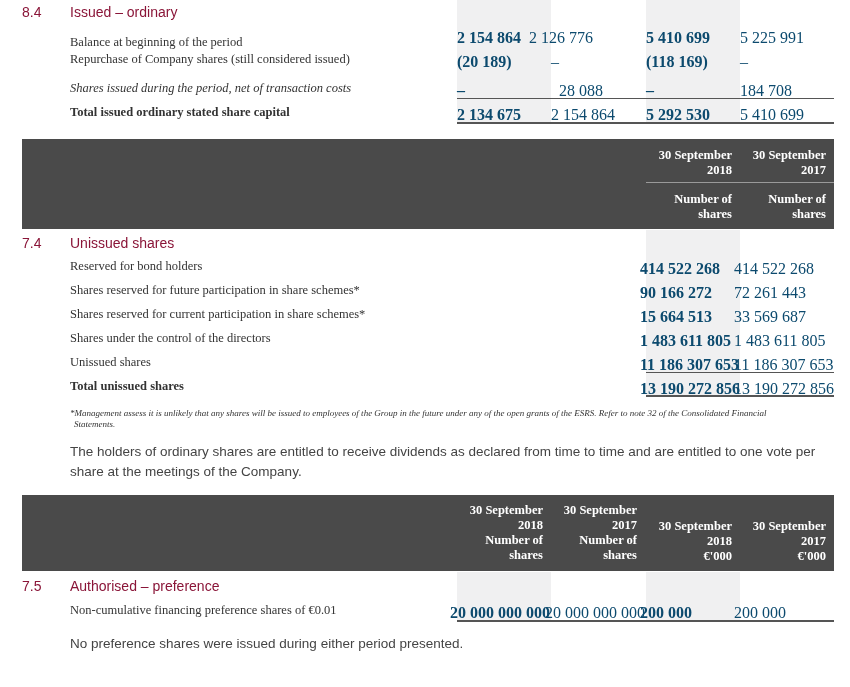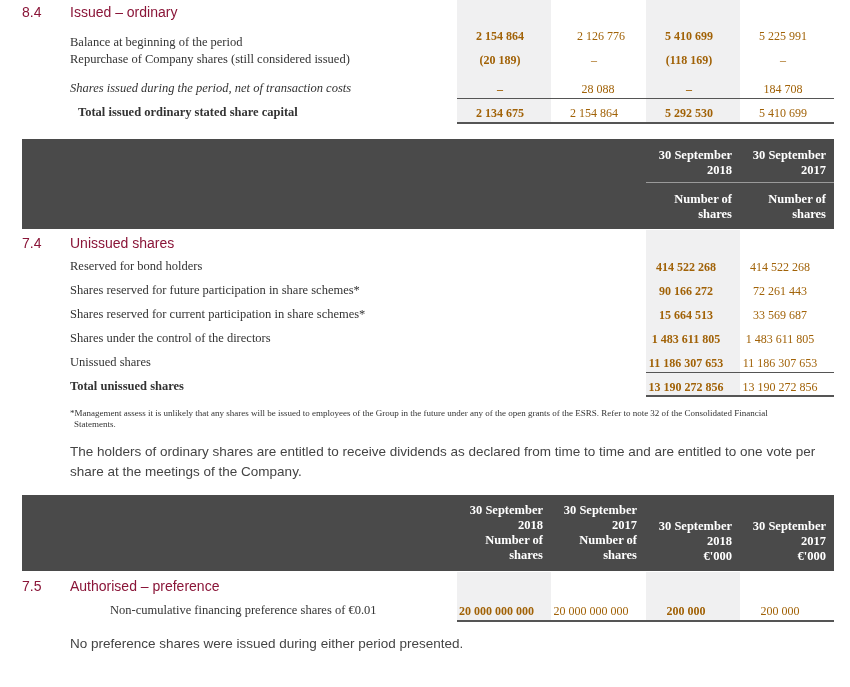--- a/index.html
+++ b/index.html
@@ -4,60 +4,60 @@
 <style>
   * { box-sizing: border-box; margin: 0; padding: 0; }
   html, body { width: 850px; height: 687px; background: #ffffff; overflow: hidden; }
   body { position: relative; font-family: "Liberation Serif", "DejaVu Serif", serif; color: #333333; }
 
   .abs { position: absolute; }
   .sect-num { font-family: "Liberation Sans", "DejaVu Sans", sans-serif; font-size: 14px; color: #8a1538; }
   .sect-title { font-family: "Liberation Sans", "DejaVu Sans", sans-serif; font-size: 14px; color: #8a1538; }
   .row-label { font-size: 12.5px; color: #333; white-space: nowrap; }
   .row-label.bold { font-weight: bold; }
-  .num { font-size: 12px; text-align: center; white-space: nowrap; color: #a16207; }
+  .num { font-size: 16px; text-align: left; white-space: nowrap; color: #0c4a6e; }
   .num.bold { font-weight: bold; }
   .shade { background: #f0f0f1; }
   .hdr { background: #4a4a4a; }
   .hdr-txt { color: #ffffff; font-weight: bold; font-size: 12.5px; text-align: right; line-height: 15px; }
   .rule { height: 1px; background: #555; }
   .rule-dbl { height: 2px; background: #555; }
-  .footnote { font-size: 9px; color: #333; line-height: 11px; }
+  .footnote { font-size: 9px; font-style: italic; color: #333; line-height: 11px; }
   .para { font-family: "Liberation Sans", "DejaVu Sans", sans-serif; font-size: 13.5px; color: #444; line-height: 20px; }
 </style>
 </head>
 <body>
 
 <div class="abs shade" style="left:457px; top:0; width:94px; height:123px;"></div>
 <div class="abs shade" style="left:646px; top:0; width:94px; height:123px;"></div>
 
 <div class="abs sect-num" style="left:22px; top:4px;">8.4</div>
 <div class="abs sect-title" style="left:70px; top:4px;">Issued – ordinary</div>
 
 <div class="abs row-label" style="left:70px; top:28px;margin-top:7px;">Balance at beginning of the period</div>
 <div class="abs num bold" style="left:457px; width:86px; top:29px;">2 154 864</div>
-<div class="abs num" style="left:558px; width:86px; top:29px;">2 126 776</div>
+<div class="abs num" style="left:529px; width:86px; top:29px;">2 126 776</div>
 <div class="abs num bold" style="left:646px; width:86px; top:29px;">5 410 699</div>
 <div class="abs num" style="left:740px; width:86px; top:29px;">5 225 991</div>
 
 <div class="abs row-label" style="left:70px; top:52px;">Repurchase of Company shares (still considered issued)</div>
 <div class="abs num bold" style="left:457px; width:86px; top:53px;">(20 189)</div>
 <div class="abs num" style="left:551px; width:86px; top:53px;">–</div>
 <div class="abs num bold" style="left:646px; width:86px; top:53px;">(118 169)</div>
 <div class="abs num" style="left:740px; width:86px; top:53px;">–</div>
 
 <div class="abs row-label" style="left:70px; top:81px;font-style:italic;">Shares issued during the period, net of transaction costs</div>
 <div class="abs num bold" style="left:457px; width:86px; top:82px;">–</div>
 <div class="abs num" style="left:551px; width:86px; top:82px;padding-left:8px;">28 088</div>
 <div class="abs num bold" style="left:646px; width:86px; top:82px;">–</div>
 <div class="abs num" style="left:740px; width:86px; top:82px;">184 708</div>
 
 <div class="abs rule" style="left:457px; top:98px; width:377px;"></div>
 
-<div class="abs row-label bold" style="left:70px; top:105px;margin-left:8px;">Total issued ordinary stated share capital</div>
+<div class="abs row-label bold" style="left:70px; top:105px;">Total issued ordinary stated share capital</div>
 <div class="abs num bold" style="left:457px; width:86px; top:106px;">2 134 675</div>
 <div class="abs num" style="left:551px; width:86px; top:106px;">2 154 864</div>
 <div class="abs num bold" style="left:646px; width:86px; top:106px;">5 292 530</div>
 <div class="abs num" style="left:740px; width:86px; top:106px;">5 410 699</div>
 <div class="abs rule-dbl" style="left:457px; top:122px; width:377px;"></div>
 
 <div class="abs hdr" style="left:22px; top:139px; width:812px; height:90px;"></div>
 <div class="abs" style="left:646px; top:182px; width:188px; height:1px; background:#9a9a9a;"></div>
 <div class="abs hdr-txt" style="left:646px; width:86px; top:148px;">
   <div>30 September</div>
@@ -139,20 +139,20 @@
   <div>2017</div>
   <div>€'000</div>
 </div>
 
 <div class="abs shade" style="left:457px; top:572px; width:94px; height:49px;"></div>
 <div class="abs shade" style="left:646px; top:572px; width:94px; height:49px;"></div>
 
 <div class="abs sect-num" style="left:22px; top:578px;">7.5</div>
 <div class="abs sect-title" style="left:70px; top:578px;">Authorised – preference</div>
 
-<div class="abs row-label" style="left:70px; top:603px;margin-left:40px;">Non-cumulative financing preference shares of €0.01</div>
+<div class="abs row-label" style="left:70px; top:603px;">Non-cumulative financing preference shares of €0.01</div>
 <div class="abs num bold" style="left:450px; width:93px; top:604px;">20 000 000 000</div>
 <div class="abs num" style="left:545px; width:92px; top:604px;">20 000 000 000</div>
 <div class="abs num bold" style="left:640px; width:92px; top:604px;">200 000</div>
 <div class="abs num" style="left:734px; width:92px; top:604px;">200 000</div>
 <div class="abs rule-dbl" style="left:457px; top:620px; width:377px;"></div>
 
 <div class="abs para" style="left:70px; top:634px;">No preference shares were issued during either period presented.</div>
 
 </body></html>

